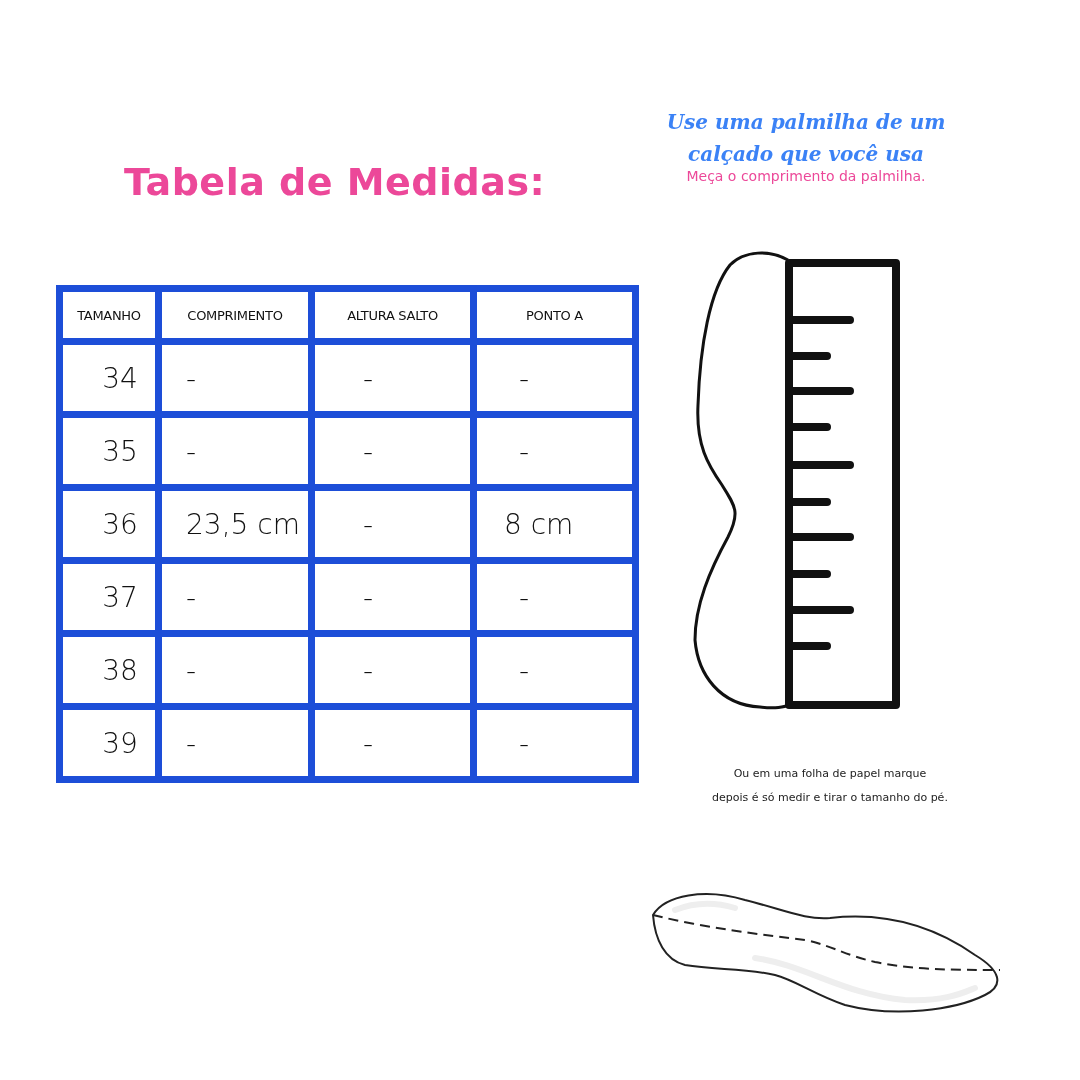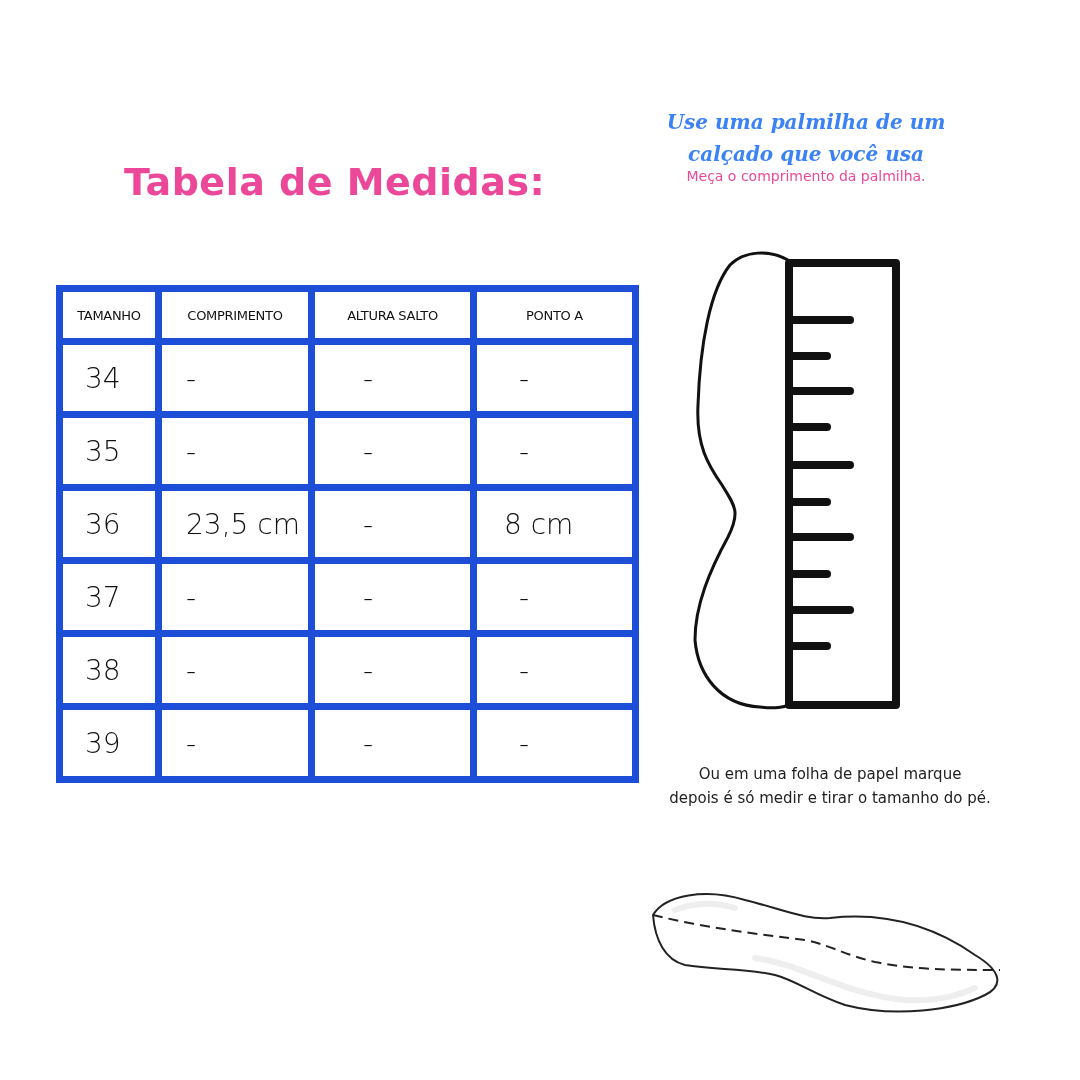--- a/index.html
+++ b/index.html
@@ -2,30 +2,30 @@
 <html><head>
 <meta charset="utf-8">
 <style>
   html, body { margin: 0; padding: 0; background: #ffffff; }
   body { width: 1080px; height: 1080px; position: relative; overflow: hidden; color: #111111; font-family: "DejaVu Sans", sans-serif; }
   .title { position: absolute; left: 124px; top: 160px; font-size: 38px; font-weight: 700; letter-spacing: 0.5px; font-family: "DejaVu Sans", sans-serif; color: #ec4899; }
   table.sizes { position: absolute; left: 56px; top: 285px; width: 576px; border-collapse: collapse; table-layout: fixed; }
   table.sizes th, table.sizes td { border: 7px solid #1d4ed8; padding: 0; }
   table.sizes th { height: 46px; font-size: 13px; font-weight: normal; text-align: center; font-family: "DejaVu Sans", sans-serif; letter-spacing: -0.3px; }
   table.sizes td { height: 66px; font-size: 28px; font-family: "DejaVu Sans", sans-serif; font-weight: 300; }
-  table.sizes td.size { padding-left: 22px; text-align: left; }
+  table.sizes td.size { padding-left: 22px; text-align: center; }
   table.sizes td.c1 { padding-left: 24px; text-align: left; }
   table.sizes td.c2 { text-align: left; padding-left: 48px; }
   table.sizes td.c3 { text-align: left; padding-left: 42px; }
   col.k0 { width: 99px; } col.k1 { width: 153px; } col.k2 { width: 162px; } col.k3 { width: 162px; }
   .instr { position: absolute; left: 640px; top: 106px; width: 332px; text-align: center; }
   .instr .cursive { font-family: "DejaVu Serif", serif; font-style: italic; font-weight: bold; font-size: 20px; line-height: 32px; color: #3b82f6; }
   .instr .sub { font-size: 14px; color: #ec4899; margin-top: -2px; }
   .ruler { position: absolute; left: 690px; top: 245px; }
-  .alt { position: absolute; left: 640px; top: 762px; width: 380px; text-align: center; font-size: 15px; line-height: 24px; color: #222; }
+  .alt { position: absolute; left: 640px; top: 762px; width: 380px; text-align: center; font-size: 11px; line-height: 24px; color: #222; }
   .insole { position: absolute; left: 645px; top: 880px; }
 </style>
 </head>
 <body>
 
 <div class="title">Tabela de Medidas:</div>
 
 <table class="sizes">
   <colgroup>
       <col class="k0">

